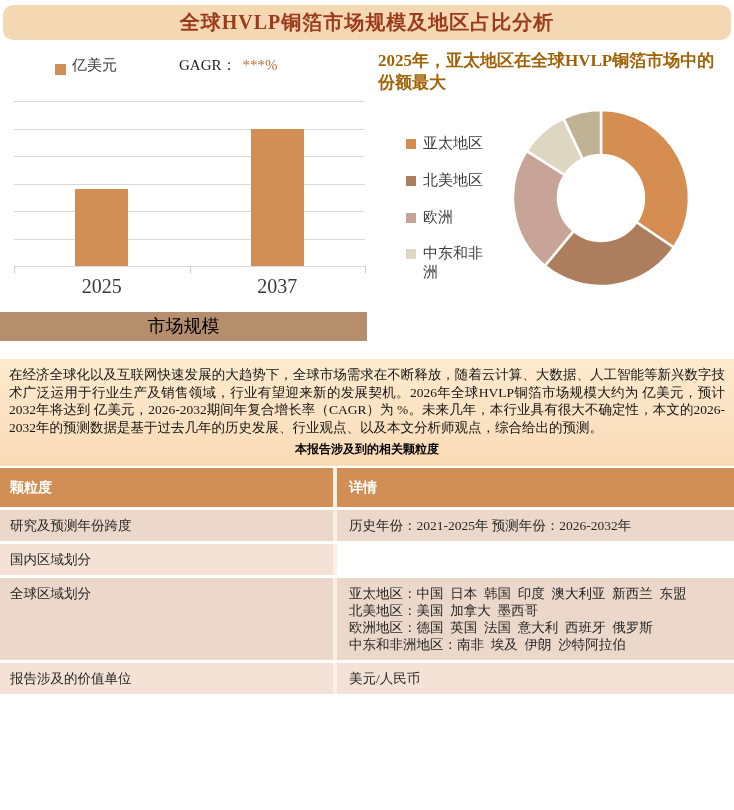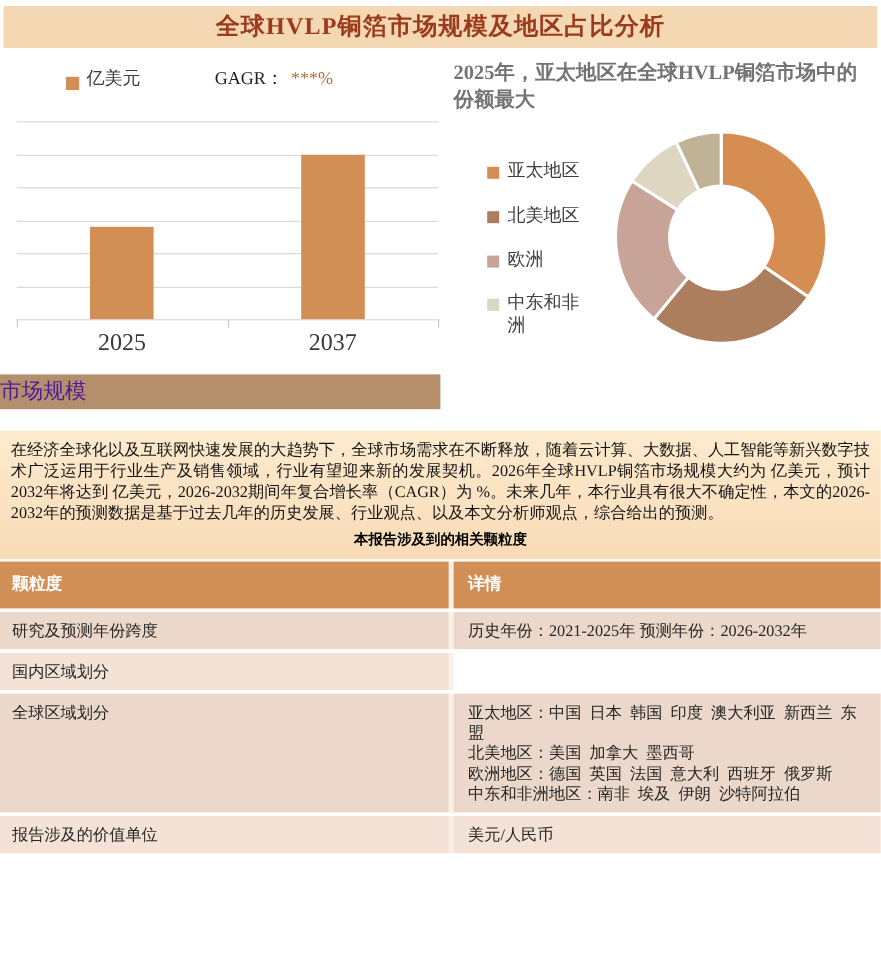--- a/index.html
+++ b/index.html
@@ -5,63 +5,63 @@
   * { box-sizing: border-box; }
   html,body { margin:0; padding:0; background:#fff; }
   body {
     width:734px; height:810px; overflow:hidden;
     font-family:"Liberation Serif","DejaVu Serif",serif;
     color:#262626;
   }
   .page { position:relative; width:734px; height:810px; }
 
   
-  .hdr { margin:5px 3px 0 3px; height:35px; background:#f4d7b3; }
+  .hdr { margin:5px 3px 0 3px; height:35px; background:#f4d7b3;border-radius:10px; }
   .hdr h1 { margin:0; font-size:20px; line-height:35px; text-align:center;
             color:#9c3a1c; font-weight:bold; letter-spacing:1px; }
 
   
   .charts { position:relative; margin-top:6px; height:258px; display:flex; }
   .bar-panel { position:relative; width:370px; height:100%; }
   .bar-legend { position:absolute; left:55px; top:10px; display:flex; align-items:flex-end;
                 font-size:15px; color:#3d3d3d; }
   .sw-bar { width:11px; height:11px; margin-right:6px; }
   .cagr { margin-left:62px; color:#1f1f1f; }
   .cagr-val { margin-left:6px; }
   .plot { position:absolute; left:14px; top:55px; width:351px; height:165px; }
   .gridline { position:absolute; left:0; width:100%; height:1px; background:#d9d9d9; }
   .bar { position:absolute; bottom:0; }
   .tick { position:absolute; top:165px; width:1px; height:7px; background:#c9c9c9; }
   .xlabels { position:absolute; left:14px; top:229px; width:351px; display:flex; }
   .xlabels span { flex:1; text-align:center; font-size:20px; color:#3a3a3a; }
 
   .donut-panel { position:relative; width:364px; height:100%; }
   .donut-title { margin:4px 6px 0 8px; font-size:17px; font-weight:bold;
-                 color:#737373; line-height:1.3; }
+                 color:#a16207; line-height:1.3; }
   .donut-legend { position:absolute; left:36px; top:88px; margin:0; padding:0; list-style:none;
                   font-size:15px; color:#3d3d3d; }
   .donut-legend li { display:flex; margin-bottom:18px; }
   .donut-legend .sw { width:10px; height:10px; margin:5px 7px 0 0; flex:none; }
   .donut-legend .lbl { max-width:66px; line-height:1.25; }
   .donut-svg { position:absolute; left:136px; top:57px; }
 
   
   .tabs { display:flex; margin-top:8px; height:29px; }
-  .tab { width:50%; text-align:left; line-height:29px; font-size:18px; color:#4c1d95; }
+  .tab { width:50%; text-align:center; line-height:29px; font-size:18px; color:#000000; }
 
   
   .summary { margin-top:18px; padding:7px 9px 3px 9px;
              background:linear-gradient(180deg,#fdeacd 0%,#fbe2c2 55%,#f8dbb6 100%); }
   .summary p { margin:0; font-size:13.5px; line-height:17.5px; color:#141414; text-align:justify; }
   .summary h3 { margin:5px 0 5px 0; text-align:center; font-size:12px; color:#000; }
 
   
   .gtable { margin-top:2px; font-size:13.5px; }
   .trow { display:flex; margin-bottom:3px; }
-  .c1 { width:374px; padding:7px 8px 7px 10px; line-height:17px; }
+  .c1 { width:333px; padding:7px 8px 7px 10px; line-height:17px; }
   .cgap { width:4px; background:#faf0e8; flex:none; }
   .c2 { flex:1; padding:7px 8px 7px 12px; line-height:17px; white-space:pre-wrap; }
   .thead { margin-bottom:3px; }
   .thead .c1, .thead .c2 { background:#d28f55; color:#fff; font-weight:bold;
                            font-size:14px; padding-top:11px; padding-bottom:11px; }
   .trow:nth-child(even) .c1, .trow:nth-child(even) .c2 { background:#ecd8ca; }
   .trow:nth-child(odd):not(.thead) .c1, .trow:nth-child(odd):not(.thead) .c2 { background:#f3e2d5; }
 </style>
 </head>
 <body>

